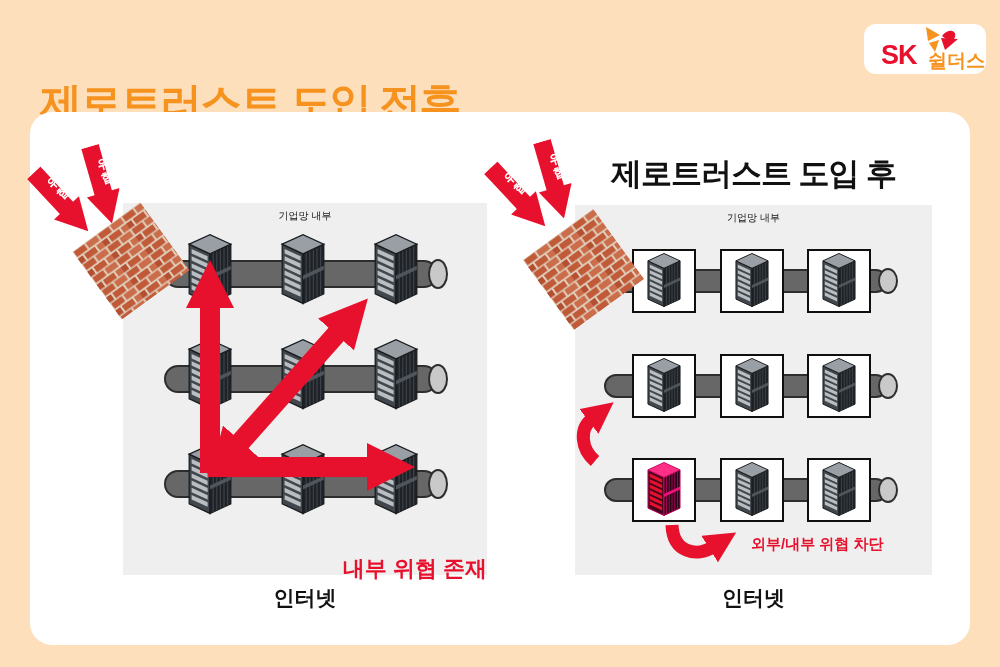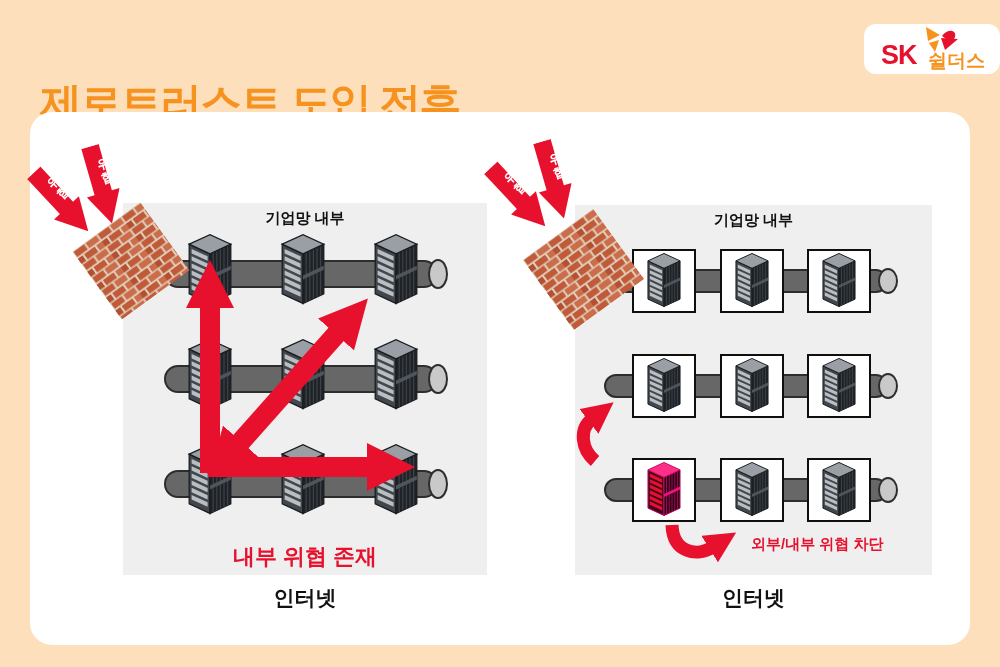--- a/index.html
+++ b/index.html
@@ -9,21 +9,21 @@
     font-family:"Liberation Sans","DejaVu Sans",sans-serif;
     position:relative;
   }
   
   .main-title {
     position:absolute; left:40px; top:30px;
     font-size:42px; font-weight:900; letter-spacing:-2px;
     color:#F6921E; white-space:nowrap;margin-top:45px;
   }
   .logo-card {
-    position:absolute; left:864px; top:24px; width:136px; height:50px;
+    position:absolute; left:864px; top:24px; width:122px; height:50px;
     background:#fff; border-radius:12px;
   }
   .logo-company {
     position:absolute; left:17px; top:16px;
     font-size:27px; font-weight:800; letter-spacing:-1px; color:#E8112D;
   }
   .logo-symbol { position:absolute; left:57px; top:2px; }
   .logo-product {
     position:absolute; left:64px; top:24px;
     font-size:19px; font-weight:700; color:#F6921E; white-space:nowrap;
@@ -42,27 +42,27 @@
     white-space:nowrap; letter-spacing:-1px; line-height:44px;
   }
   .gray-area {
     position:absolute; left:0; width:100%;
     background:#EFEFEF;
   }
   .panel-before .gray-area { top:51px; height:372px; }
   .panel-after  .gray-area { top:53px; height:370px; }
   .corp-label {
     position:absolute; top:6px; left:0; width:100%; text-align:center;
-    font-size:15px; font-weight:700; color:#111; white-space:nowrap;
+    font-size:10px; font-weight:400; color:#111; white-space:nowrap;
   }
   .net-svg { position:absolute; left:0; top:0; }
   .caption {
     position:absolute; font-weight:800; color:#E8112D; white-space:nowrap;
   }
-  .panel-before .caption { top:339px; left:0; width:100%; text-align:center; font-size:22px; }
+  .panel-before .caption { top:351px; left:0; width:100%; text-align:right; font-size:22px; }
   .panel-after  .caption { top:330px; left:176px; font-size:15px; }
   .internet-label {
     position:absolute; top:432px; left:0; width:100%; text-align:center;
     font-size:21px; font-weight:700; color:#111;
   }
   
   .brick-wall { position:absolute; z-index:5; }
   .brick-wall svg { display:block; }
   .wall-before { left:59px;  top:107px; transform:rotate(-36deg); }
   .wall-after  { left:510px; top:114px; transform:rotate(-36deg); }
@@ -181,20 +181,21 @@
           <line stroke="#E8112D" stroke-width="20" fill="none" stroke-linecap="butt" x1="87" y1="270" x2="87" y2="99" marker-end="url(#ah)"></line>
           <line stroke="#E8112D" stroke-width="20" fill="none" stroke-linecap="butt" x1="85" y1="264" x2="250" y2="264" marker-end="url(#ah)"></line>
           <line stroke="#E8112D" stroke-width="20" fill="none" stroke-linecap="butt" x1="114" y1="243" x2="217" y2="127" marker-start="url(#ah)" marker-end="url(#ah)"></line>
         </svg>
       <div class="caption">내부 위협 존재</div>
     </div>
     <div class="internet-label">인터넷</div>
   </section>
 
   <section class="panel panel-after">
+    <div class="panel-title">제로트러스트 도입 후</div>
     <div class="gray-area">
       <div class="corp-label">기업망 내부</div>
       <svg class="net-svg" width="357" height="370" viewBox="0 0 357 370">
           <rect x="30" y="65" width="282" height="22" rx="11" fill="#676767" stroke="#2D2D2D" stroke-width="2"></rect>
           <ellipse cx="313" cy="76" rx="9" ry="12" fill="#C9C9C9" stroke="#2D2D2D" stroke-width="2"></ellipse>
           <rect x="30" y="170" width="282" height="22" rx="11" fill="#676767" stroke="#2D2D2D" stroke-width="2"></rect>
           <ellipse cx="313" cy="181" rx="9" ry="12" fill="#C9C9C9" stroke="#2D2D2D" stroke-width="2"></ellipse>
           <rect x="30" y="274" width="282" height="22" rx="11" fill="#676767" stroke="#2D2D2D" stroke-width="2"></rect>
           <ellipse cx="313" cy="285" rx="9" ry="12" fill="#C9C9C9" stroke="#2D2D2D" stroke-width="2"></ellipse>
           <rect x="58" y="45" width="62" height="62" fill="#FFFFFF" stroke="#0F0F0F" stroke-width="2"></rect>

